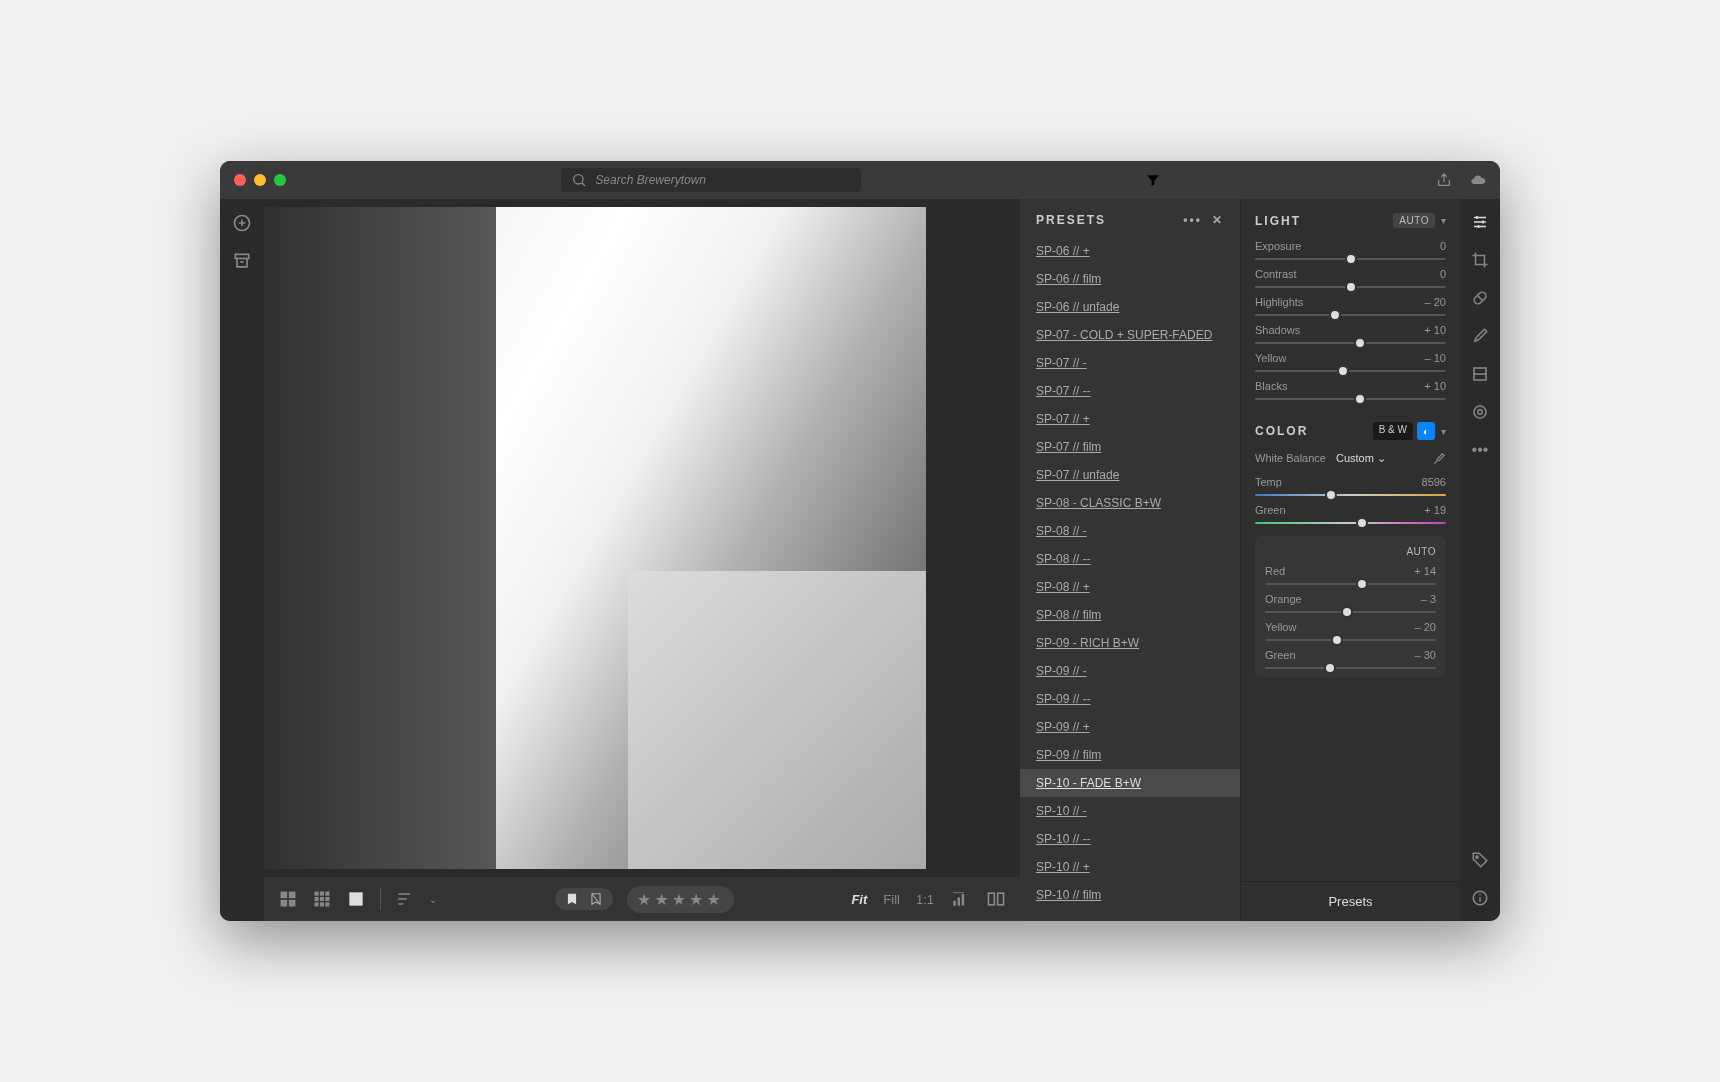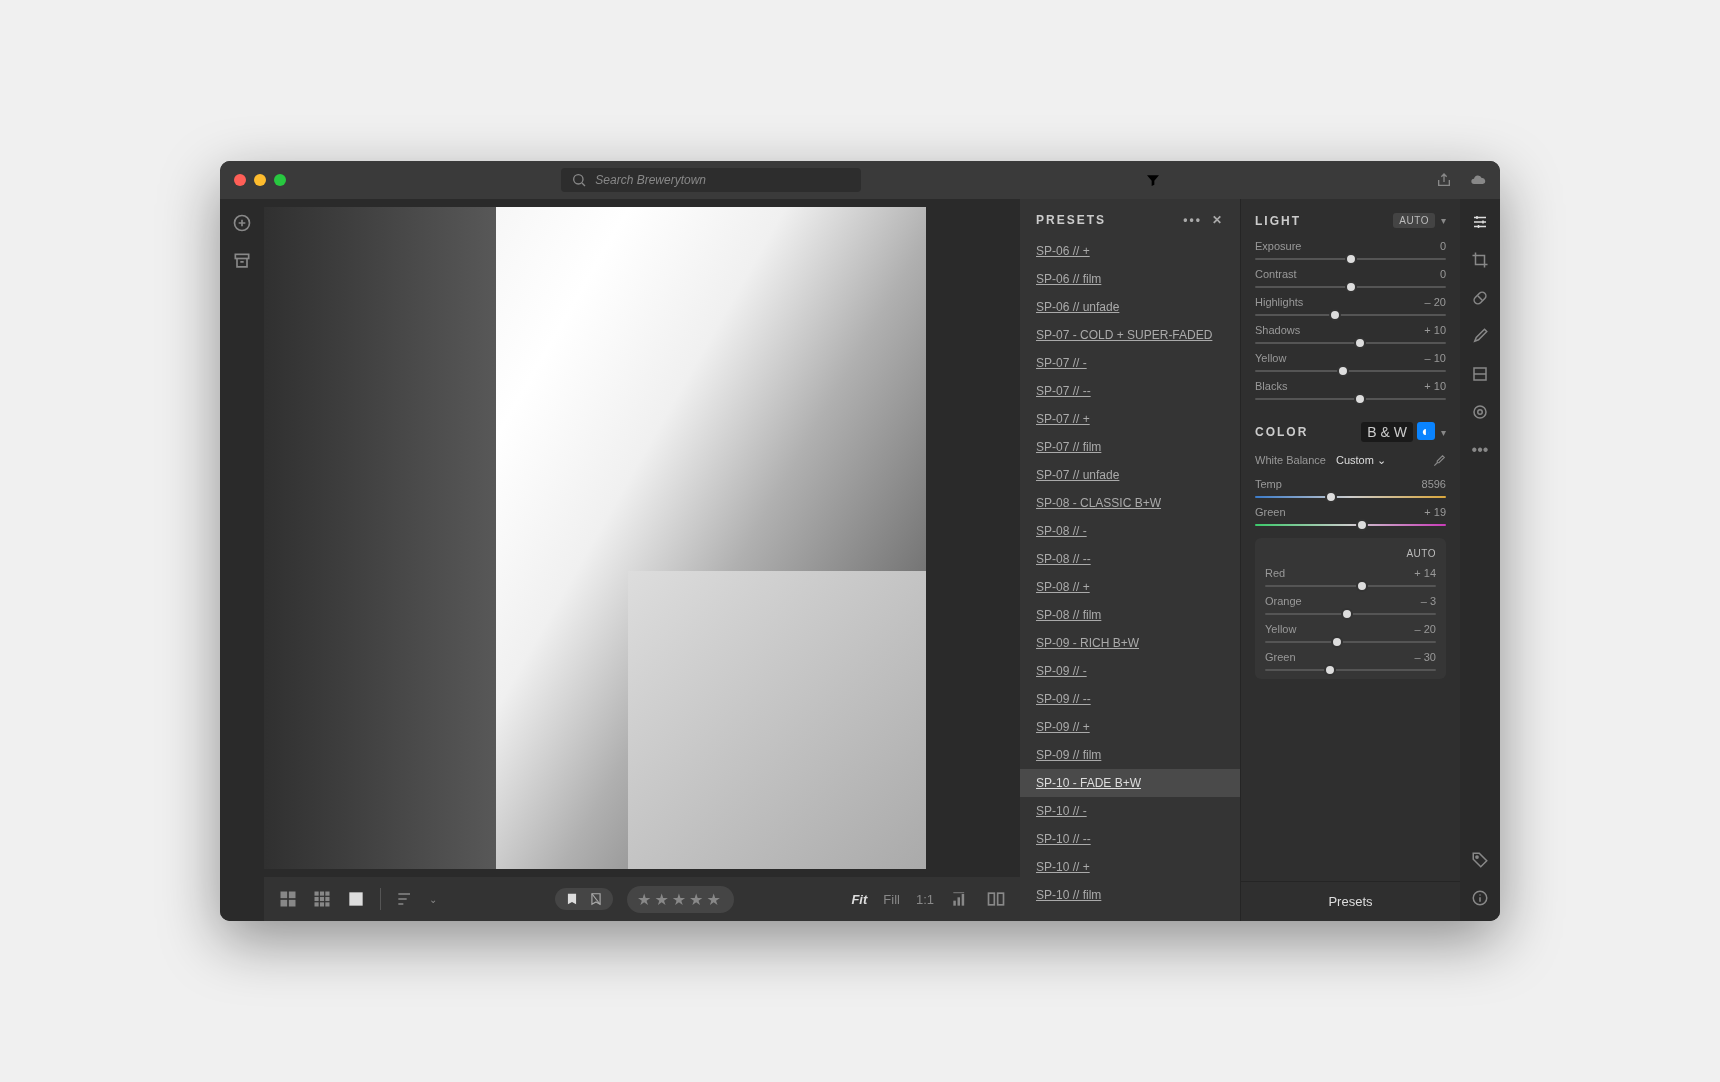--- a/index.html
+++ b/index.html
@@ -50,21 +50,21 @@
 .slider-track { height:2px; background:#555; margin:6px 0 4px; position:relative; border-radius:1px; }
 .slider-track.temp { background:linear-gradient(90deg,#3b7bc9 0%,#ccc 50%,#d9a63b 100%); }
 .slider-track.tint { background:linear-gradient(90deg,#3bc96a 0%,#ccc 50%,#c93bb8 100%); }
 .slider-thumb { position:absolute; top:50%; width:12px; height:12px; border-radius:50%; background:#ddd; border:2px solid #333; transform:translate(-50%,-50%); cursor:pointer; }
 
 .wb-row { display:flex; align-items:flex-start; gap:10px; font-size:11px; color:#999; margin:10px 0; }
 .wb-select { color:#ddd; cursor:pointer; }
 .eyedrop { margin-left:auto; color:#888; cursor:pointer; }
 
 .bw-badges { display:flex; gap:4px; margin-left:auto; }
-.bw-badge { font-size:14px; padding:2px 6px; border-radius:3px; cursor:pointer; }
+.bw-badge { font-size:10px; padding:2px 6px; border-radius:3px; cursor:pointer; }
 .bw-bw { background:#1a1a1a; color:#ccc; }
 .bw-active { background:#0a84ff; color:#fff; width:18px; height:18px; display:flex; align-items:center; justify-content:center; border-radius:3px; }
 
 .mixer { background:#363636; border-radius:6px; padding:10px 10px 4px; margin-top:12px; }
 .mixer-head { display:flex; justify-content:flex-end; font-size:10px; color:#bbb; letter-spacing:0.5px; margin-bottom:4px; }
 
 .presets-footer { text-align:center; padding:12px; color:#ddd; font-size:13px; font-weight:500; border-top:1px solid #252525; cursor:pointer; }
 
 .toolbar { width:40px; flex-shrink:0; background:#2a2a2a; padding:14px 0; display:flex; flex-direction:column; align-items:center; gap:20px; }
 .tool { width:18px; height:18px; color:#888; cursor:pointer; }

